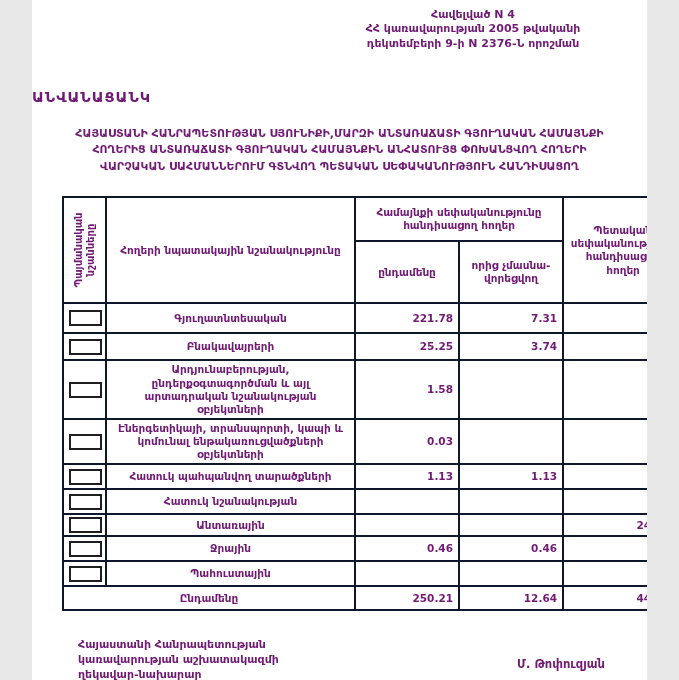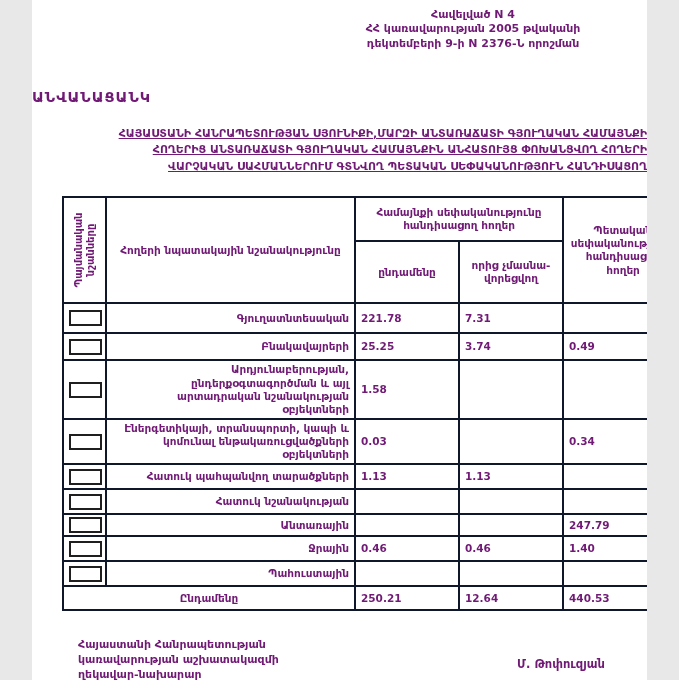--- a/index.html
+++ b/index.html
@@ -22,24 +22,23 @@
     line-height: 1.3;
   }
   .doc-title {
     margin-top: 38px;
     text-align: left;
     font-size: 14.5px;
     letter-spacing: 1px;
   }
   .subtitle {
     margin-top: 21px;
-    text-align: right;
+    text-align: center;
     font-size: 11px;
     line-height: 1.5;
-    text-decoration: underline;
   }
   .table-wrap { margin: 21px 26px 0 30px; }
   table.land {
     width: 620px;
     border-collapse: collapse;
     table-layout: fixed;
   }
   table.land th, table.land td {
     border: 2px solid #0f172a;
     font-size: 10.5px;
@@ -65,22 +64,22 @@
   th.group-head { height: 44px; }
   th.sub-head { height: 62px; font-weight: bold; }
   th.name-head { text-align: center; }
   td.sym { text-align: center; }
   .legend-box {
     width: 33px; height: 16px;
     border: 2px solid #1f1f1f;
     margin: 0 auto;
     background: #ffffff;
   }
-  td.lbl { text-align: right; font-weight: bold; }
-  td.num { text-align: left; font-size: 11px; font-weight: bold; }
+  td.lbl { text-align: center; font-weight: bold; }
+  td.num { text-align: right; font-size: 11px; font-weight: bold; }
   tr.r1 td { height: 30px; }
   tr.r2 td { height: 27px; }
   tr.r3 td, tr.r4 td { height: 38px; }
   tr.r5 td, tr.r6 td, tr.r8 td, tr.r9 td { height: 25px; }
   tr.r7 td { height: 22px; }
   tr.total td { height: 24px; }
   tr.total td.lbl { text-align: center; }
   .footer {
     margin-top: 27px;
     padding: 0 42px 0 46px;

